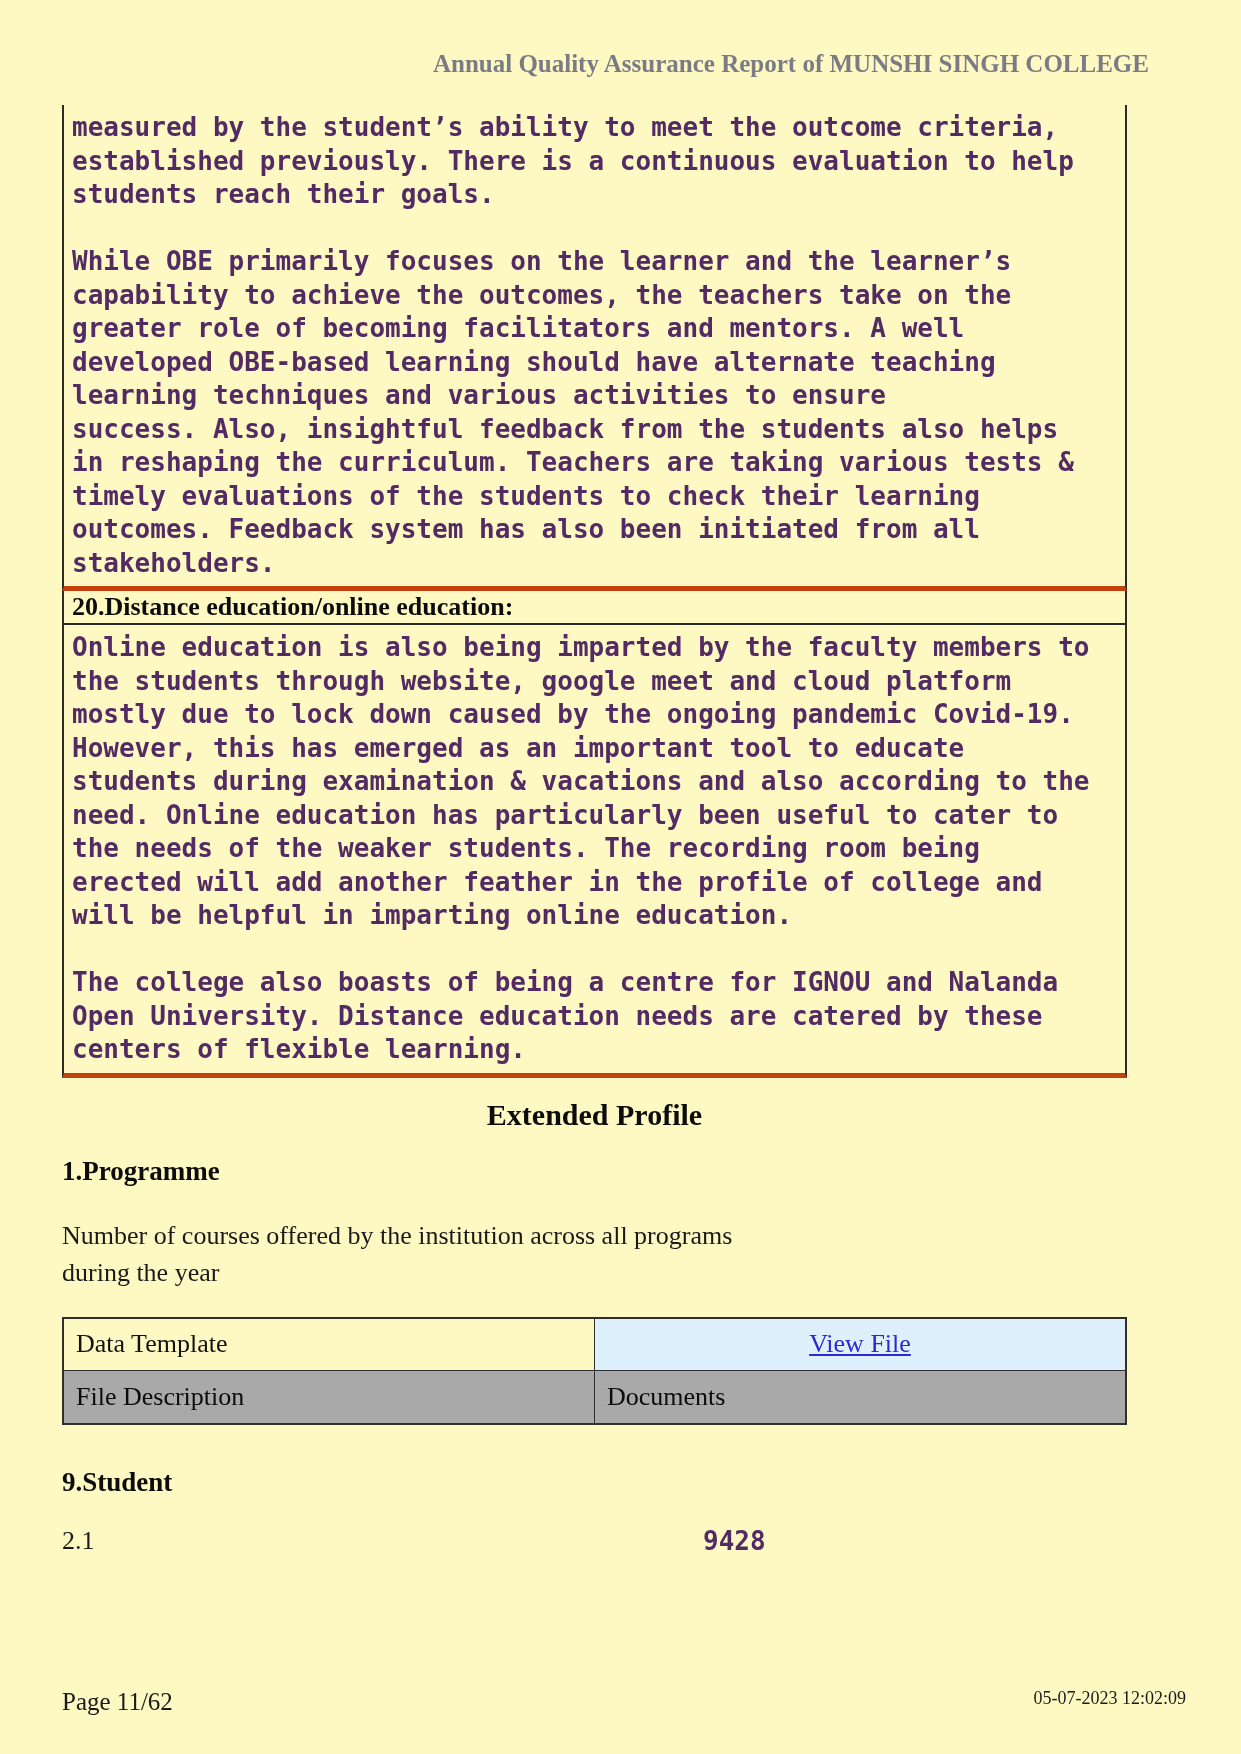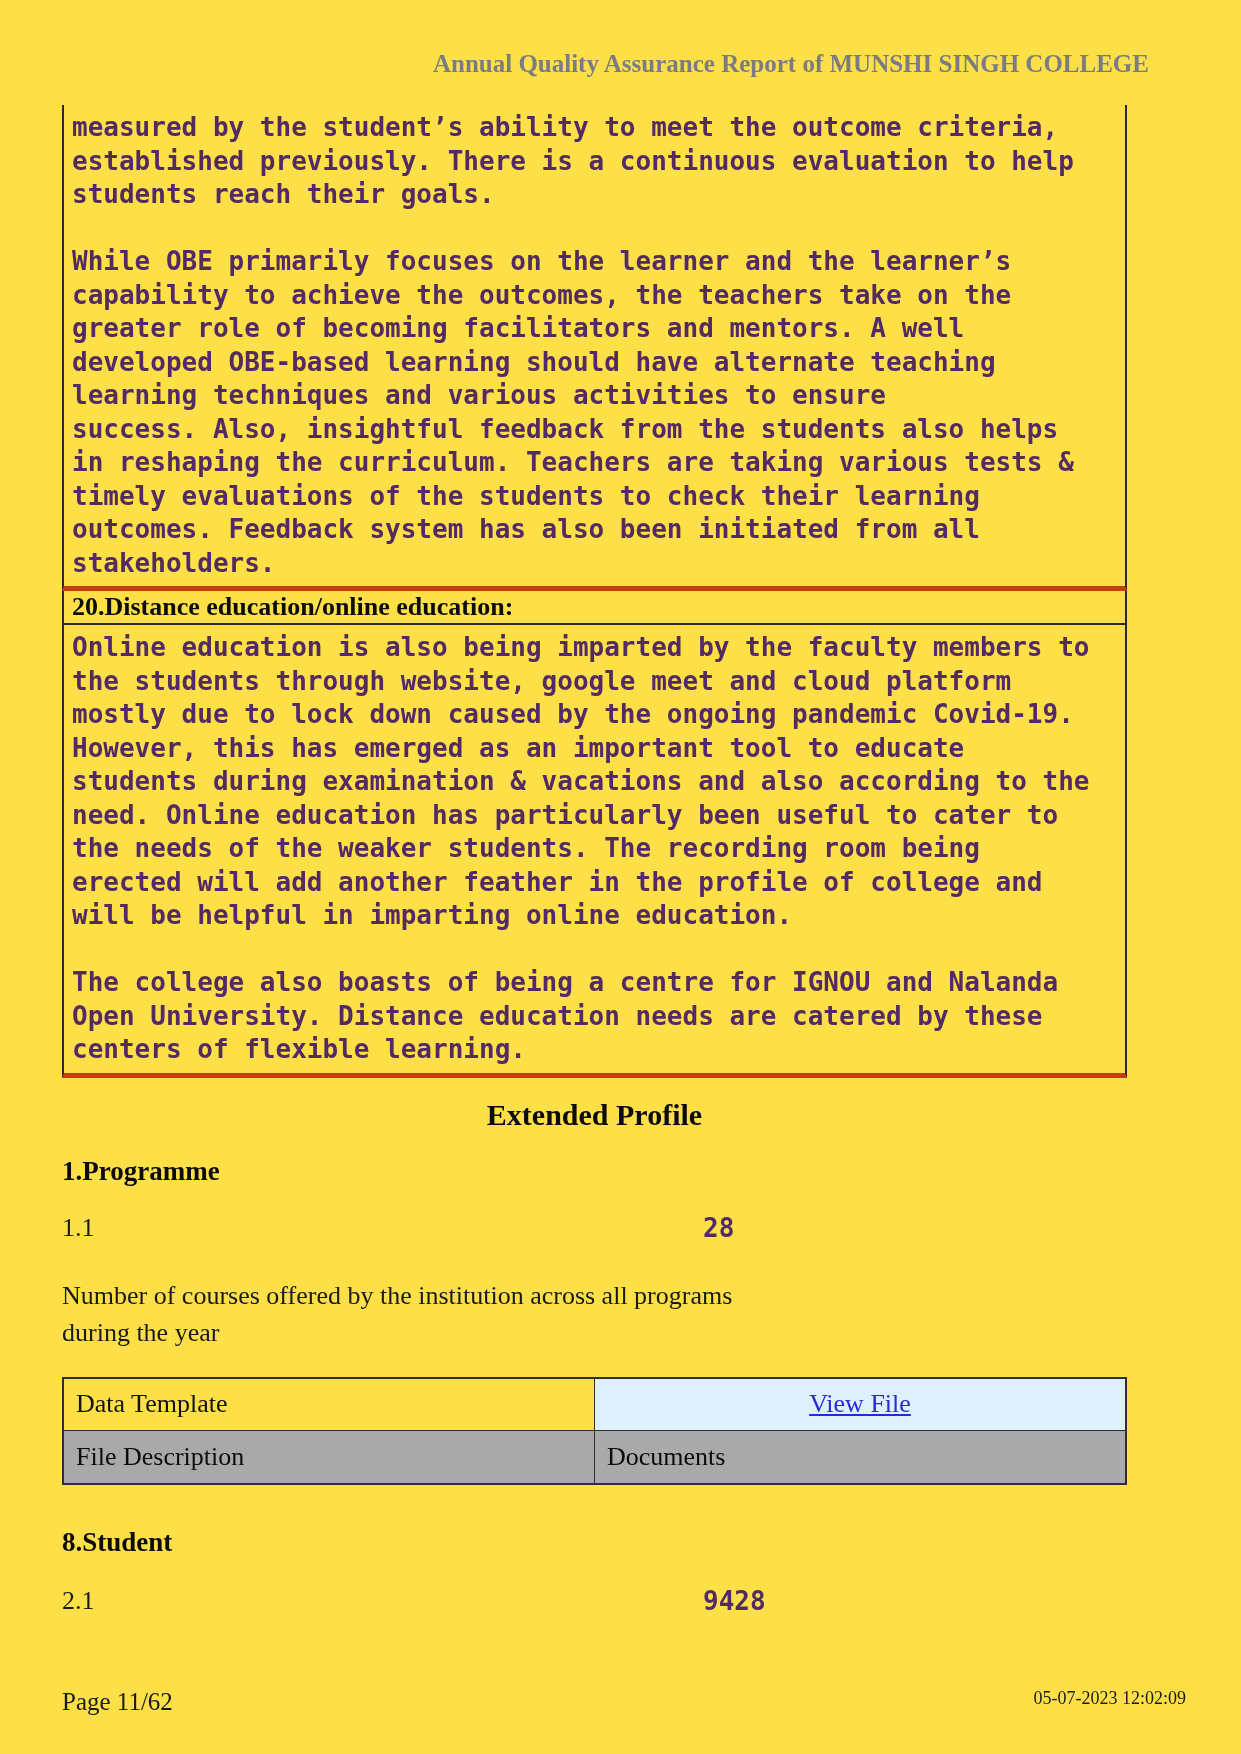--- a/index.html
+++ b/index.html
@@ -1,21 +1,21 @@
 <!DOCTYPE html>
 <html><head>
 <meta charset="utf-8">
 <style>
   * { margin: 0; padding: 0; box-sizing: border-box; }
   html, body { background: #ffffff; }
   .page {
     position: relative;
     width: 1241px;
     height: 1754px;
-    background: #fde047;
+    background: #fef9c3;
     font-family: "Liberation Serif", serif;
     color: #111111;
     overflow: hidden;
   }
   .doc-header {
     position: absolute;
     top: 50px;
     right: 92px;
     font-size: 25px;
     font-weight: bold;
@@ -160,44 +160,40 @@
 will be helpful in imparting online education.
 
 The college also boasts of being a centre for IGNOU and Nalanda
 Open University. Distance education needs are catered by these
 centers of flexible learning.</div>
 
     <div class="ep-title">Extended Profile</div>
 
     <div class="num-heading">1.Programme</div>
 
-    <div class="metric-row">
-      <span class="metric-number">1.1</span>
-      <span class="metric-value">28</span>
-    </div>
 
     <div class="description">Number of courses offered by the institution across all programs
 during the year</div>
 
     <table class="doc-table">
       <tbody>
         <tr>
           <td>Data Template</td>
           <td class="doc-cell">
             <a href="#" class="view-file-link">View File</a>
           </td>
         </tr>
         <tr>
           <td class="th-cell">File Description</td>
           <td class="th-cell">Documents</td>
         </tr>
       </tbody>
     </table>
 
-    <div class="num-heading" style="margin-top:42px;">8.Student</div>
+    <div class="num-heading" style="margin-top:42px;">9.Student</div>
 
     <div class="metric-row" style="margin-top:28px;">
       <span class="metric-number">2.1</span>
       <span class="metric-value">9428</span>
     </div>
 
   </div>
 
   <div class="footer-pageno">Page 11/62</div>
 

